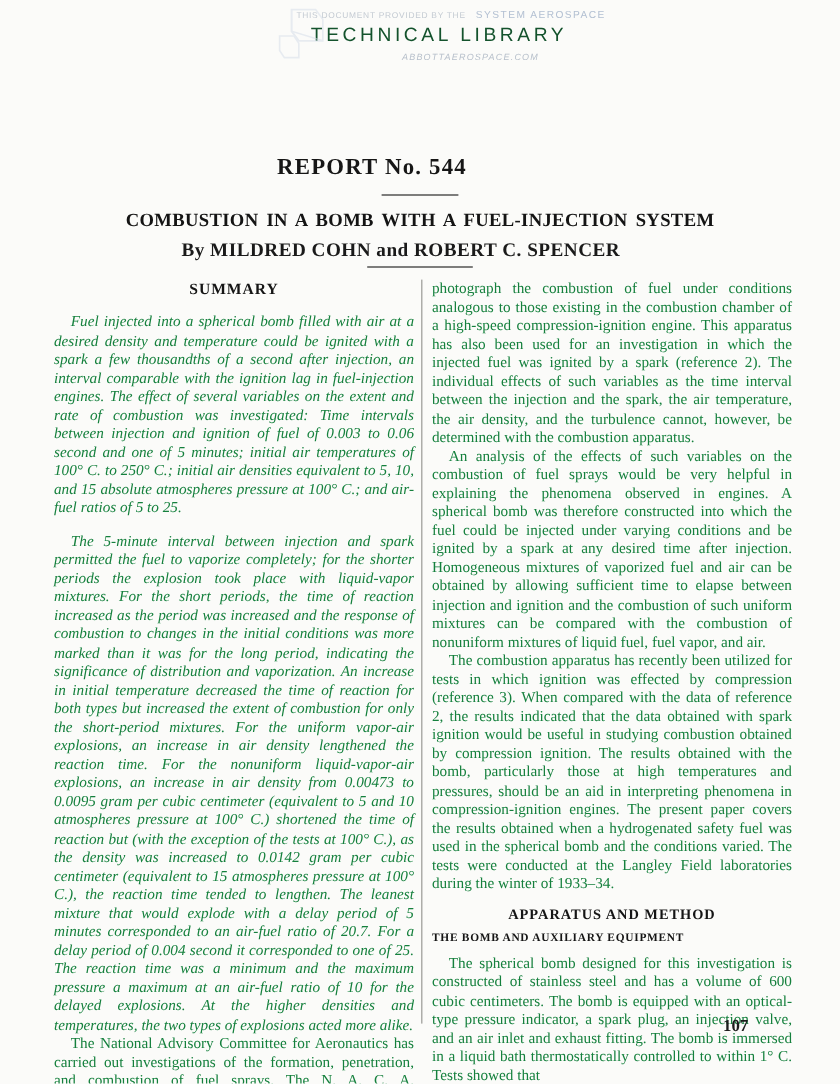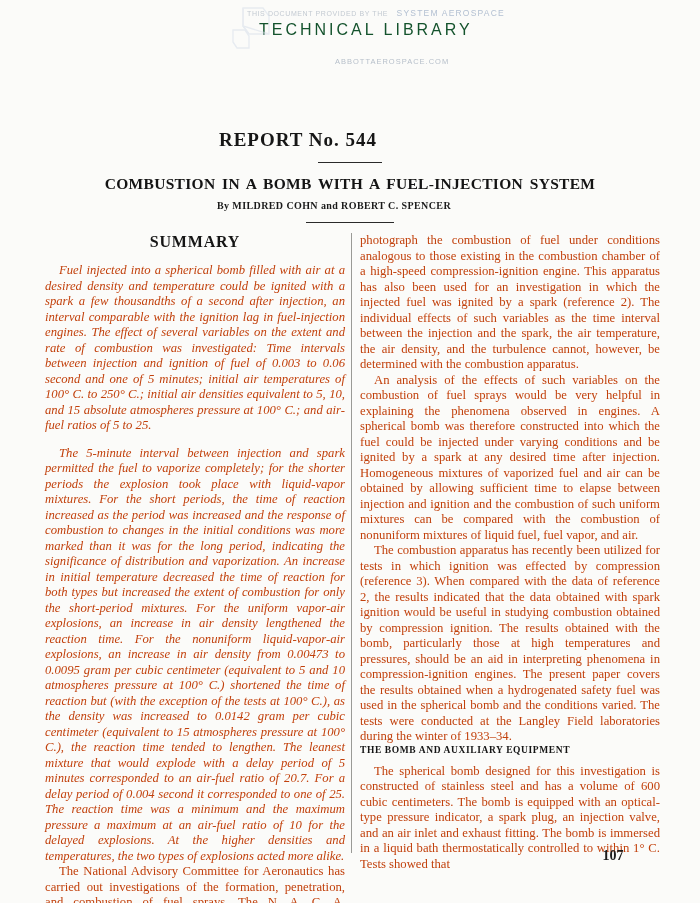--- a/index.html
+++ b/index.html
@@ -19,65 +19,65 @@
   .wm-provider { font-size:7px; letter-spacing:0.6px; color:#c3cad2; }
   .wm-brand { font-size:8.5px; letter-spacing:1.2px; color:#b3c0d2; margin-left:4px; }
   .wm-title {
     font-family:"Liberation Sans",sans-serif;
     font-size:16px; letter-spacing:3px; color:#14532d;
     margin-top:1px; margin-left:12px; white-space:nowrap;
   }
   .wm-url {
     font-family:"Liberation Sans",sans-serif;
     font-size:7.5px; letter-spacing:1px; color:#b6bfca;
-    margin-top:18px; margin-left:88px; white-space:nowrap;
+    margin-top:4px; margin-left:88px; white-space:nowrap;font-style:italic;
   }
   .wm-cube { position:absolute; left:-18px; top:2px; opacity:0.55; }
 
   
   .report-no {
-    position:absolute; top:129px; left:4px; width:588px;
+    position:absolute; top:129px; left:16px; width:588px;
     text-align:center; font-size:19px; font-weight:bold; letter-spacing:1px;
     color:#161616;
   }
   .rule { position:absolute; border-top:1.6px solid #2a2a2a; }
   .rule-1 { top:162px; left:318px; width:64px; }
   .main-title {
     position:absolute; top:175px; left:0; width:700px;
     text-align:center; font-size:15.5px; font-weight:bold;
     letter-spacing:0.3px; word-spacing:2.5px; color:#141414;
   }
   .byline {
     position:absolute; top:200px; left:0; width:668px;
-    text-align:center; font-size:10px; font-weight:bold;
+    text-align:center; font-size:16px; font-weight:bold;
     letter-spacing:0.4px; color:#1a1a1a;
   }
   .rule-2 { top:222px; left:306px; width:88px; }
 
   
   .columns {
     position:absolute; top:233px; left:45px; width:615px;
     display:flex; gap:15px;
   }
   .col { width:300px; }
   .col-divider {
     position:absolute; top:233px; left:351px; height:620px;
     width:0; border-left:1px solid #9a9a96;
   }
 
   .col p {
     margin:0; text-align:justify;
     font-size:12.7px; line-height:15.5px;
-    text-indent:14px; color:#c2410c;
+    text-indent:14px; color:#15803d;
   }
   .col .no-indent { text-indent:0; }
   .italic-text p { font-style:italic;margin-top:12px; }
 
   .sec-heading {
-    text-align:center; font-weight:bold; font-size:16px;
+    text-align:center; font-weight:bold; font-size:13px;
     letter-spacing:0.8px; margin:0 0 8px 0; color:#151515;
   }
   .sec-heading.mid { margin-top:9px; }
   .sub-heading {
     text-align:left; font-weight:bold; font-size:9.5px;
     letter-spacing:0.6px; margin:0 0 9px 0; color:#151515;
   }
   .apparatus-heading {
     text-align:center; font-weight:bold; font-size:12px;
     letter-spacing:0.8px; margin:10px 0 7px 0; color:#151515;
@@ -127,20 +127,21 @@
         <p>Fuel injected into a spherical bomb filled with air at a desired density and temperature could be ignited with a spark a few thousandths of a second after injection, an interval comparable with the ignition lag in fuel-injection engines.  The effect of several variables on the extent and rate of combustion was investigated: Time intervals between injection and ignition of fuel of 0.003 to 0.06 second and one of 5 minutes; initial air temperatures of 100° C. to 250° C.; initial air densities equivalent to 5, 10, and 15 absolute atmospheres pressure at 100° C.; and air-fuel ratios of 5 to 25.</p>
         <p>The 5-minute interval between injection and spark permitted the fuel to vaporize completely; for the shorter periods the explosion took place with liquid-vapor mixtures.  For the short periods, the time of reaction increased as the period was increased and the response of combustion to changes in the initial conditions was more marked than it was for the long period, indicating the significance of distribution and vaporization.  An increase in initial temperature decreased the time of reaction for both types but increased the extent of combustion for only the short-period mixtures.  For the uniform vapor-air explosions, an increase in air density lengthened the reaction time.  For the nonuniform liquid-vapor-air explosions, an increase in air density from 0.00473 to 0.0095 gram per cubic centimeter (equivalent to 5 and 10 atmospheres pressure at 100° C.) shortened the time of reaction but (with the exception of the tests at 100° C.), as the density was increased to 0.0142 gram per cubic centimeter (equivalent to 15 atmospheres pressure at 100° C.), the reaction time tended to lengthen.  The leanest mixture that would explode with a delay period of 5 minutes corresponded to an air-fuel ratio of 20.7.  For a delay period of 0.004 second it corresponded to one of 25.  The reaction time was a minimum and the maximum pressure a maximum at an air-fuel ratio of 10 for the delayed explosions.  At the higher densities and temperatures, the two types of explosions acted more alike.</p>
       </div>
       <p>The National Advisory Committee for Aeronautics has carried out investigations of the formation, penetration, and combustion of fuel sprays.  The N. A. C. A. combustion apparatus (reference 1) has been used to</p>
     </div>
 
     <div class="col">
       <p class="no-indent">photograph the combustion of fuel under conditions analogous to those existing in the combustion chamber of a high-speed compression-ignition engine.  This apparatus has also been used for an investigation in which the injected fuel was ignited by a spark (reference 2).  The individual effects of such variables as the time interval between the injection and the spark, the air temperature, the air density, and the turbulence cannot, however, be determined with the combustion apparatus.</p>
       <p>An analysis of the effects of such variables on the combustion of fuel sprays would be very helpful in explaining the phenomena observed in engines.  A spherical bomb was therefore constructed into which the fuel could be injected under varying conditions and be ignited by a spark at any desired time after injection.  Homogeneous mixtures of vaporized fuel and air can be obtained by allowing sufficient time to elapse between injection and ignition and the combustion of such uniform mixtures can be compared with the combustion of nonuniform mixtures of liquid fuel, fuel vapor, and air.</p>
       <p>The combustion apparatus has recently been utilized for tests in which ignition was effected by compression (reference 3).  When compared with the data of reference 2, the results indicated that the data obtained with spark ignition would be useful in studying combustion obtained by compression ignition.  The results obtained with the bomb, particularly those at high temperatures and pressures, should be an aid in interpreting phenomena in compression-ignition engines.  The present paper covers the results obtained when a hydrogenated safety fuel was used in the spherical bomb and the conditions varied.  The tests were conducted at the Langley Field laboratories during the winter of 1933–34.</p>
+      <div class="apparatus-heading">APPARATUS AND METHOD</div>
       <div class="sub-heading">THE BOMB AND AUXILIARY EQUIPMENT</div>
       <p>The spherical bomb designed for this investigation is constructed of stainless steel and has a volume of 600 cubic centimeters.  The bomb is equipped with an optical-type pressure indicator, a spark plug, an injection valve, and an air inlet and exhaust fitting.  The bomb is immersed in a liquid bath thermostatically controlled to within 1° C.  Tests showed that</p>
     </div>
 
   </div>
 
   <div class="page-number">107</div>
 
 </div>
 

